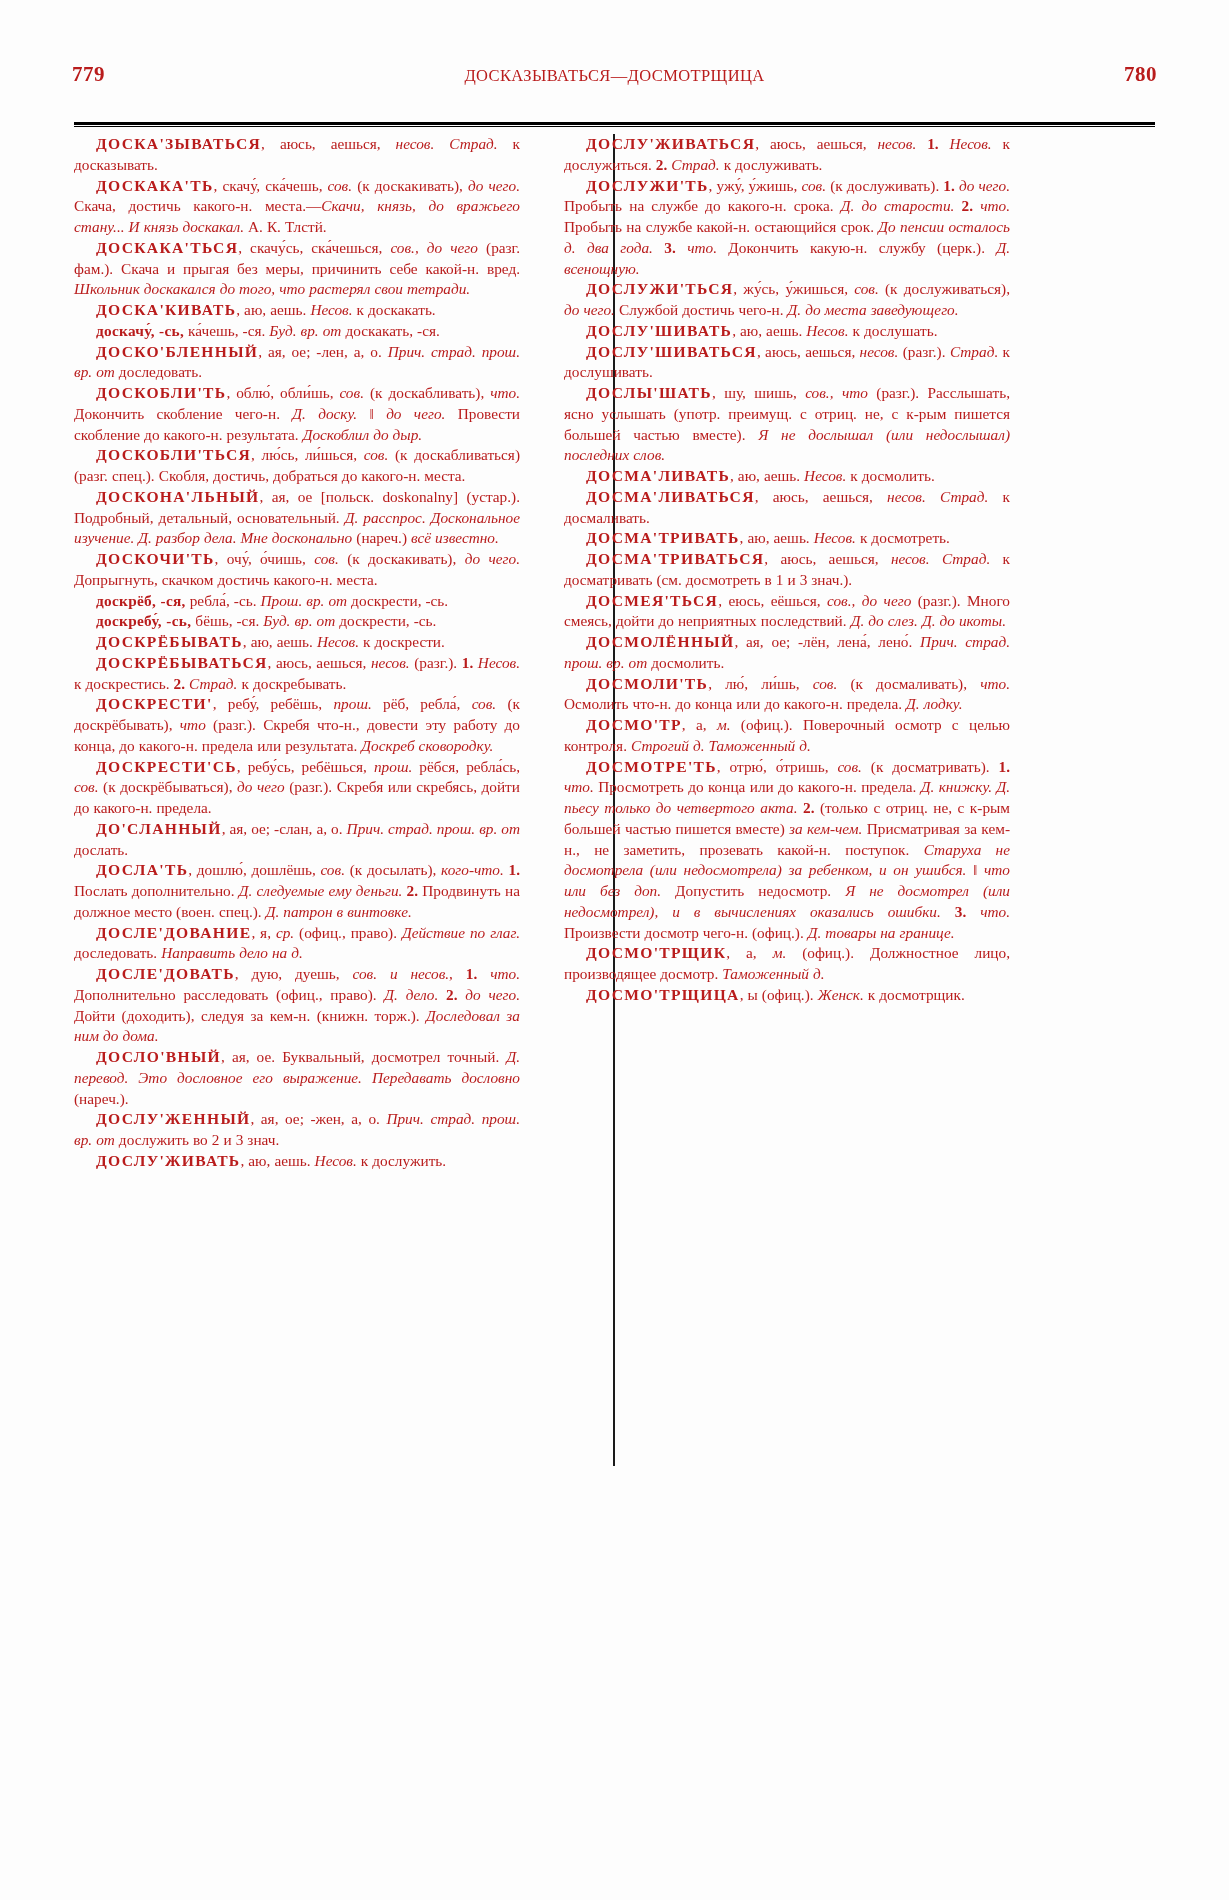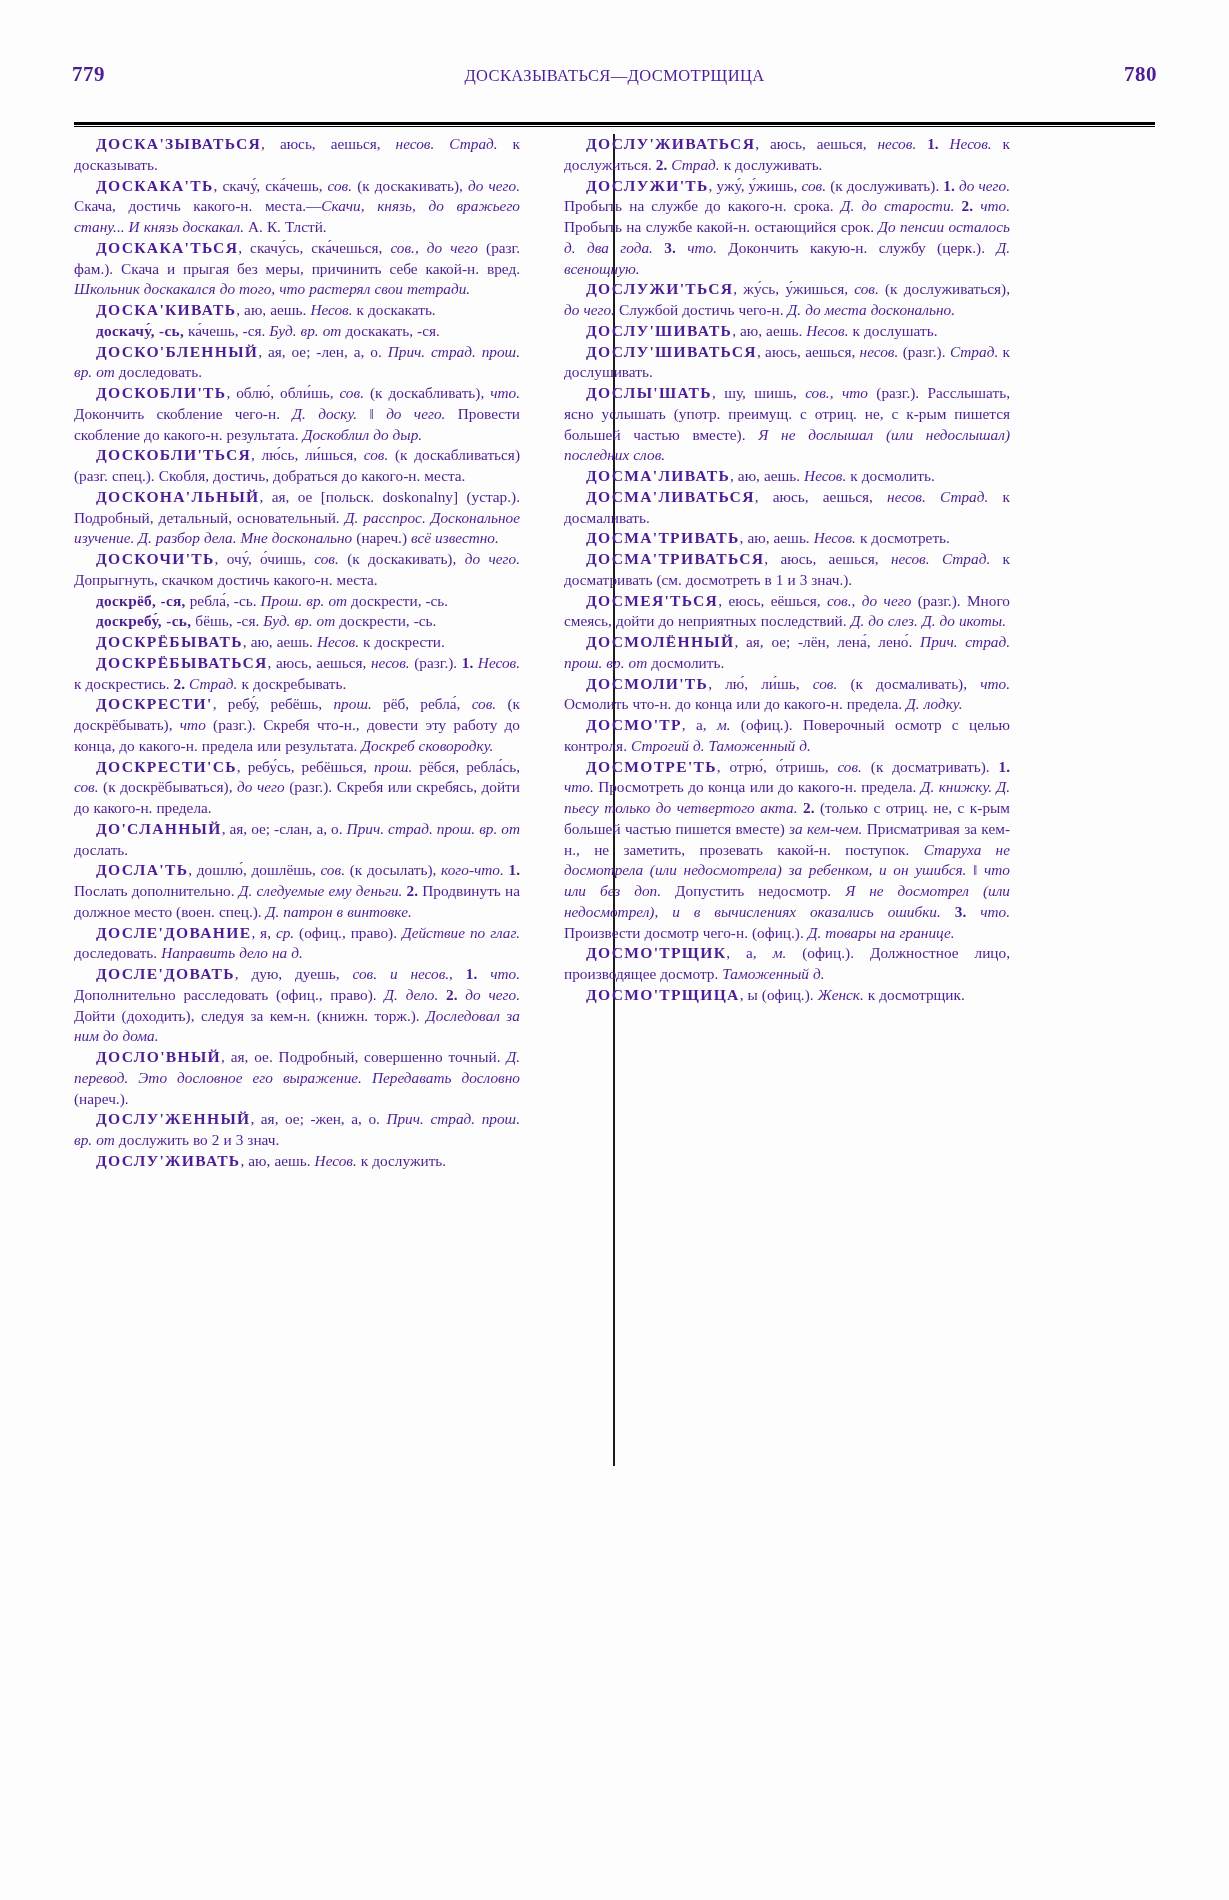--- a/index.html
+++ b/index.html
@@ -8,21 +8,21 @@
     padding: 0;
     background: #ffffff;
   }
   .page {
     position: relative;
     width: 1229px;
     height: 1900px;
     background: #fdfdfd;
     margin: 0 auto;
     font-family: "Liberation Serif", "DejaVu Serif", serif;
-    color: #4c1d95;
+    color: #b91c1c;
     overflow: hidden;
   }
 
   
   .running-head {
     position: absolute;
     left: 72px;
     right: 72px;
     top: 62px;
     height: 30px;
@@ -143,28 +143,28 @@
         <p class="entry"><span class="hw-small">доскрёб, -ся,</span><span class=""> ребла́, -сь. </span><span class="it">Прош. вр. от</span><span class=""> доскрести, -сь.</span></p>
         <p class="entry"><span class="hw-small">доскребу́, -сь,</span><span class=""> бёшь, -ся. </span><span class="it">Буд. вр. от</span><span class=""> доскрести, -сь.</span></p>
         <p class="entry"><span class="hw sp">ДОСКРЁБЫВАТЬ</span><span class="">, аю, аешь. </span><span class="it">Несов.</span><span class=""> к доскрести.</span></p>
         <p class="entry"><span class="hw sp">ДОСКРЁБЫВАТЬСЯ</span><span class="">, аюсь, аешься, </span><span class="it">несов.</span><span class=""> (разг.). </span><span class="bd">1.</span><span class=""> </span><span class="it">Несов.</span><span class=""> к доскрестись. </span><span class="bd">2.</span><span class=""> </span><span class="it">Страд.</span><span class=""> к доскребывать.</span></p>
         <p class="entry"><span class="hw sp">ДОСКРЕСТИ'</span><span class="">, ребу́, ребёшь, </span><span class="it">прош.</span><span class=""> рёб, ребла́, </span><span class="it">сов.</span><span class=""> (к доскрёбывать), </span><span class="it">что</span><span class=""> (разг.). Скребя что-н., довести эту работу до конца, до какого-н. предела или результата. </span><span class="it">Доскреб сковородку.</span></p>
         <p class="entry"><span class="hw sp">ДОСКРЕСТИ'СЬ</span><span class="">, ребу́сь, ребёшься, </span><span class="it">прош.</span><span class=""> рёбся, ребла́сь, </span><span class="it">сов.</span><span class=""> (к доскрёбываться), </span><span class="it">до чего</span><span class=""> (разг.). Скребя или скребясь, дойти до какого-н. предела.</span></p>
         <p class="entry"><span class="hw sp">ДО'СЛАННЫЙ</span><span class="">, ая, ое; -слан, а, о. </span><span class="it">Прич. страд. прош. вр. от</span><span class=""> дослать.</span></p>
         <p class="entry"><span class="hw sp">ДОСЛА'ТЬ</span><span class="">, дошлю́, дошлёшь, </span><span class="it">сов.</span><span class=""> (к досылать), </span><span class="it">кого-что.</span><span class=""> </span><span class="bd">1.</span><span class=""> Послать дополнительно. </span><span class="it">Д. следуемые ему деньги.</span><span class=""> </span><span class="bd">2.</span><span class=""> Продвинуть на должное место (воен. спец.). </span><span class="it">Д. патрон в винтовке.</span></p>
         <p class="entry"><span class="hw sp">ДОСЛЕ'ДОВАНИЕ</span><span class="">, я, </span><span class="it">ср.</span><span class=""> (офиц., право). </span><span class="it">Действие по глаг.</span><span class=""> доследовать. </span><span class="it">Направить дело на д.</span></p>
         <p class="entry"><span class="hw sp">ДОСЛЕ'ДОВАТЬ</span><span class="">, дую, дуешь, </span><span class="it">сов. и несов.</span><span class="">, </span><span class="bd">1.</span><span class=""> </span><span class="it">что.</span><span class=""> Дополнительно расследовать (офиц., право). </span><span class="it">Д. дело.</span><span class=""> </span><span class="bd">2.</span><span class=""> </span><span class="it">до чего.</span><span class=""> Дойти (доходить), следуя за кем-н. (книжн. торж.). </span><span class="it">Доследовал за ним до дома.</span></p>
-        <p class="entry"><span class="hw sp">ДОСЛО'ВНЫЙ</span><span class="">, ая, ое. Подробный, совершенно точный. </span><span class="it">Д. перевод. Это дословное его выражение. Передавать дословно</span><span class=""> (нареч.).</span></p>
+        <p class="entry"><span class="hw sp">ДОСЛО'ВНЫЙ</span><span class="">, ая, ое. Буквальный, досмотрел точный. </span><span class="it">Д. перевод. Это дословное его выражение. Передавать дословно</span><span class=""> (нареч.).</span></p>
         <p class="entry"><span class="hw sp">ДОСЛУ'ЖЕННЫЙ</span><span class="">, ая, ое; -жен, а, о. </span><span class="it">Прич. страд. прош. вр. от</span><span class=""> дослужить во 2 и 3 знач.</span></p>
         <p class="entry"><span class="hw sp">ДОСЛУ'ЖИВАТЬ</span><span class="">, аю, аешь. </span><span class="it">Несов.</span><span class=""> к дослужить.</span></p>
       </div>
     <div class="column" id="col-right">
         <p class="entry"><span class="hw sp">ДОСЛУ'ЖИВАТЬСЯ</span><span class="">, аюсь, аешься, </span><span class="it">несов.</span><span class=""> </span><span class="bd">1.</span><span class=""> </span><span class="it">Несов.</span><span class=""> к дослужиться. </span><span class="bd">2.</span><span class=""> </span><span class="it">Страд.</span><span class=""> к дослуживать.</span></p>
         <p class="entry"><span class="hw sp">ДОСЛУЖИ'ТЬ</span><span class="">, ужу́, у́жишь, </span><span class="it">сов.</span><span class=""> (к дослуживать). </span><span class="bd">1.</span><span class=""> </span><span class="it">до чего.</span><span class=""> Пробыть на службе до какого-н. срока. </span><span class="it">Д. до старости.</span><span class=""> </span><span class="bd">2.</span><span class=""> </span><span class="it">что.</span><span class=""> Пробыть на службе какой-н. остающийся срок. </span><span class="it">До пенсии осталось д. два года.</span><span class=""> </span><span class="bd">3.</span><span class=""> </span><span class="it">что.</span><span class=""> Докончить какую-н. службу (церк.). </span><span class="it">Д. всенощную.</span></p>
-        <p class="entry"><span class="hw sp">ДОСЛУЖИ'ТЬСЯ</span><span class="">, жу́сь, у́жишься, </span><span class="it">сов.</span><span class=""> (к дослуживаться), </span><span class="it">до чего.</span><span class=""> Службой достичь чего-н. </span><span class="it">Д. до места досконально.</span></p>
+        <p class="entry"><span class="hw sp">ДОСЛУЖИ'ТЬСЯ</span><span class="">, жу́сь, у́жишься, </span><span class="it">сов.</span><span class=""> (к дослуживаться), </span><span class="it">до чего.</span><span class=""> Службой достичь чего-н. </span><span class="it">Д. до места заведующего.</span></p>
         <p class="entry"><span class="hw sp">ДОСЛУ'ШИВАТЬ</span><span class="">, аю, аешь. </span><span class="it">Несов.</span><span class=""> к дослушать.</span></p>
         <p class="entry"><span class="hw sp">ДОСЛУ'ШИВАТЬСЯ</span><span class="">, аюсь, аешься, </span><span class="it">несов.</span><span class=""> (разг.). </span><span class="it">Страд.</span><span class=""> к дослушивать.</span></p>
         <p class="entry"><span class="hw sp">ДОСЛЫ'ШАТЬ</span><span class="">, шу, шишь, </span><span class="it">сов., что</span><span class=""> (разг.). Расслышать, ясно услышать (употр. преимущ. с отриц. не, с к-рым пишется большей частью вместе). </span><span class="it">Я не дослышал (или недослышал) последних слов.</span></p>
         <p class="entry"><span class="hw sp">ДОСМА'ЛИВАТЬ</span><span class="">, аю, аешь. </span><span class="it">Несов.</span><span class=""> к досмолить.</span></p>
         <p class="entry"><span class="hw sp">ДОСМА'ЛИВАТЬСЯ</span><span class="">, аюсь, аешься, </span><span class="it">несов.</span><span class=""> </span><span class="it">Страд.</span><span class=""> к досмаливать.</span></p>
         <p class="entry"><span class="hw sp">ДОСМА'ТРИВАТЬ</span><span class="">, аю, аешь. </span><span class="it">Несов.</span><span class=""> к досмотреть.</span></p>
         <p class="entry"><span class="hw sp">ДОСМА'ТРИВАТЬСЯ</span><span class="">, аюсь, аешься, </span><span class="it">несов.</span><span class=""> </span><span class="it">Страд.</span><span class=""> к досматривать (см. досмотреть в 1 и 3 знач.).</span></p>
         <p class="entry"><span class="hw sp">ДОСМЕЯ'ТЬСЯ</span><span class="">, еюсь, еёшься, </span><span class="it">сов., до чего</span><span class=""> (разг.). Много смеясь, дойти до неприятных последствий. </span><span class="it">Д. до слез. Д. до икоты.</span></p>
         <p class="entry"><span class="hw sp">ДОСМОЛЁННЫЙ</span><span class="">, ая, ое; -лён, лена́, лено́. </span><span class="it">Прич. страд. прош. вр. от</span><span class=""> досмолить.</span></p>
         <p class="entry"><span class="hw sp">ДОСМОЛИ'ТЬ</span><span class="">, лю́, ли́шь, </span><span class="it">сов.</span><span class=""> (к досмаливать), </span><span class="it">что.</span><span class=""> Осмолить что-н. до конца или до какого-н. предела. </span><span class="it">Д. лодку.</span></p>

